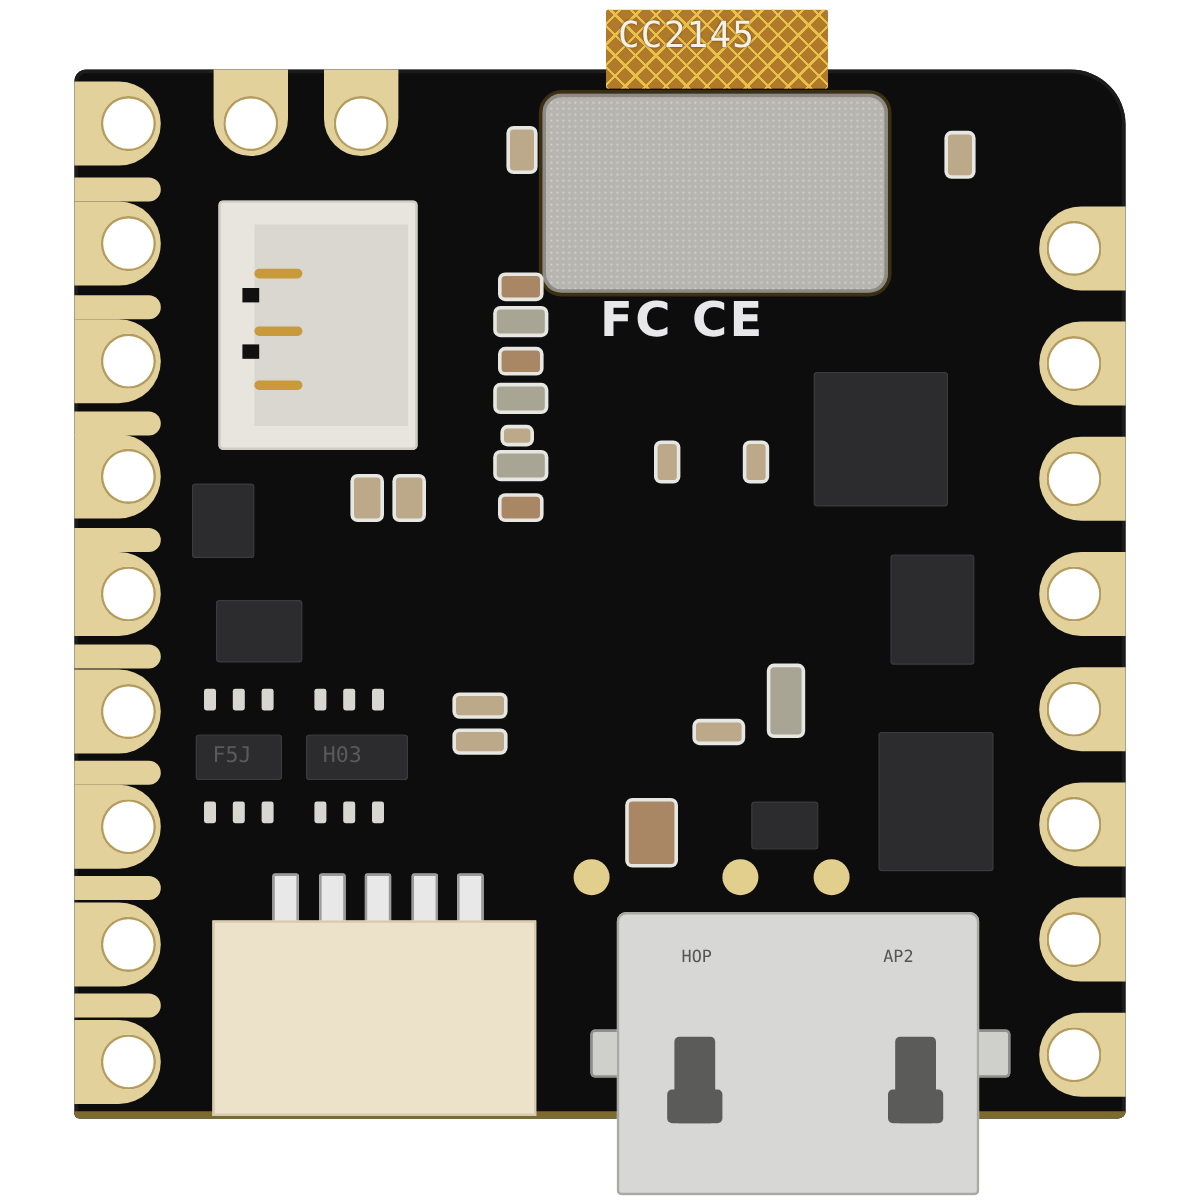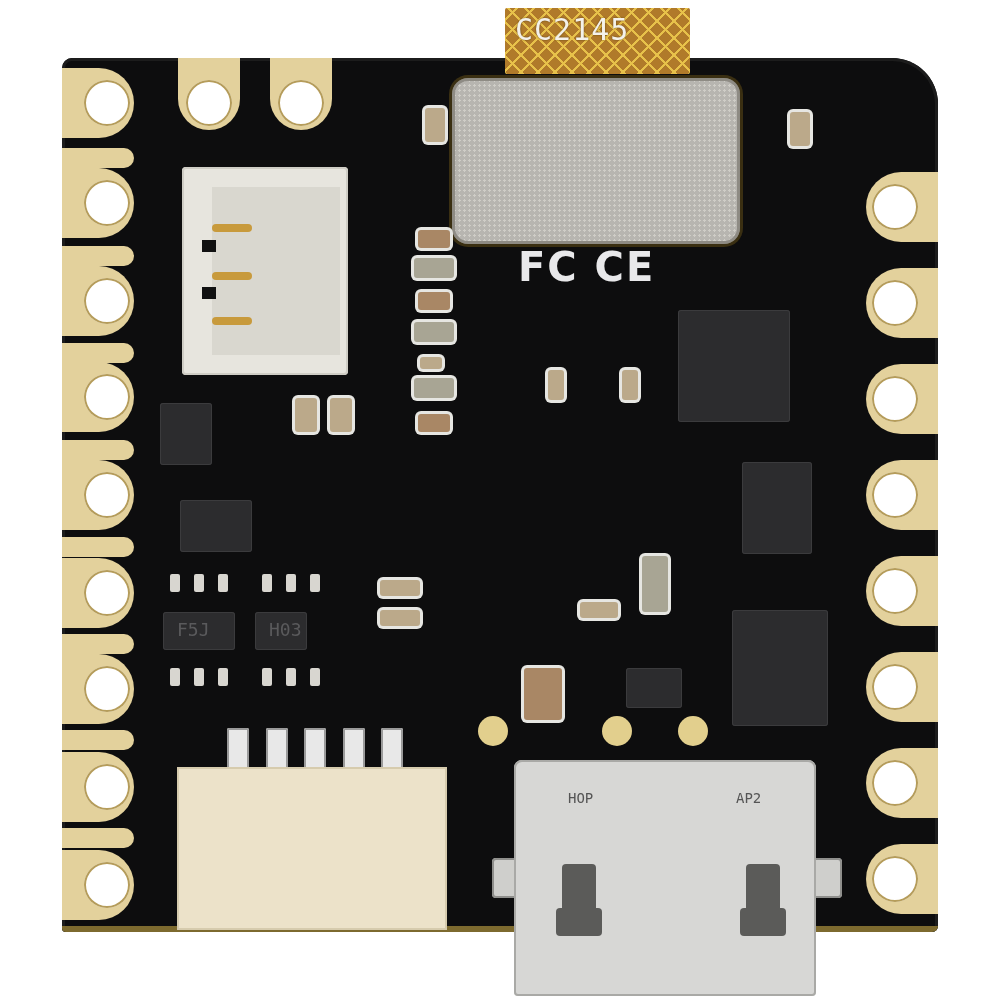--- a/index.html
+++ b/index.html
@@ -94,21 +94,21 @@
 <div class="pad right" style="left:866px;top:556px;"></div>
 <div class="pad right" style="left:866px;top:652px;"></div>
 <div class="pad right" style="left:866px;top:748px;"></div>
 <div class="pad right" style="left:866px;top:844px;"></div>
 
 <div class="abs flex"></div>
 <div class="abs flex-label">CC2145</div>
 
 <div class="abs shield"></div>
 
-<div class="silk" style="left:518px;top:244px;">FC CE</div>
+<div class="silk" style="left:500px;top:244px;">FC CE</div>
 
 <div class="abs jst3">
   <div class="cavity"></div>
   <div class="pin" style="top:57px;"></div>
   <div class="pin" style="top:105px;"></div>
   <div class="pin" style="top:150px;"></div>
   <div class="notch" style="top:73px;"></div>
   <div class="notch" style="top:120px;"></div>
 </div>
 
@@ -125,21 +125,21 @@
 <div class="cap" style="left:790px;top:112px;width:20px;height:34px;"></div>
 
 <div class="ic" style="left:678px;top:310px;width:112px;height:112px;"></div>
 <div class="ic" style="left:732px;top:610px;width:96px;height:116px;"></div>
 <div class="ic" style="left:742px;top:462px;width:70px;height:92px;"></div>
 <div class="ic" style="left:160px;top:403px;width:52px;height:62px;"></div>
 <div class="ic" style="left:180px;top:500px;width:72px;height:52px;"></div>
 <div class="ic" style="left:163px;top:612px;width:72px;height:38px;">
   <span class="mark" style="left:14px;top:7px;">F5J</span>
 </div>
-<div class="ic" style="left:255px;top:612px;width:52px;height:38px;">
+<div class="ic" style="left:255px;top:612px;width:85px;height:38px;">
   <span class="mark" style="left:14px;top:7px;">H03</span>
 </div>
 <div class="ic" style="left:626px;top:668px;width:56px;height:40px;"></div>
 
 <div class="smd" style="left:170px;top:574px;"></div>
 <div class="smd" style="left:194px;top:574px;"></div>
 <div class="smd" style="left:218px;top:574px;"></div>
 <div class="smd" style="left:262px;top:574px;"></div>
 <div class="smd" style="left:286px;top:574px;"></div>
 <div class="smd" style="left:310px;top:574px;"></div>

